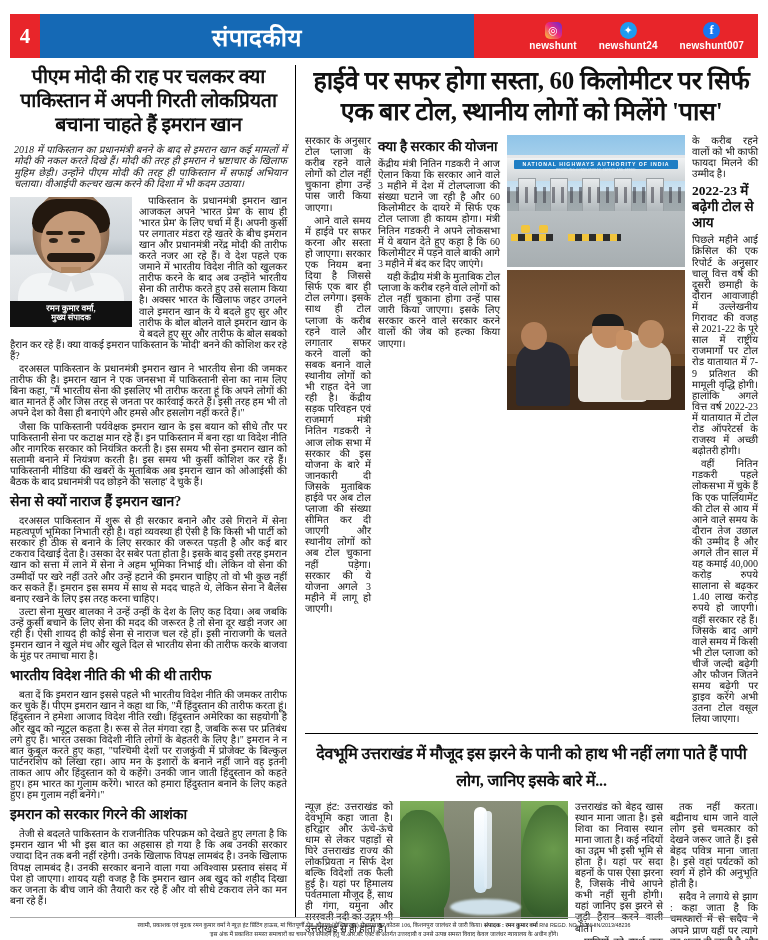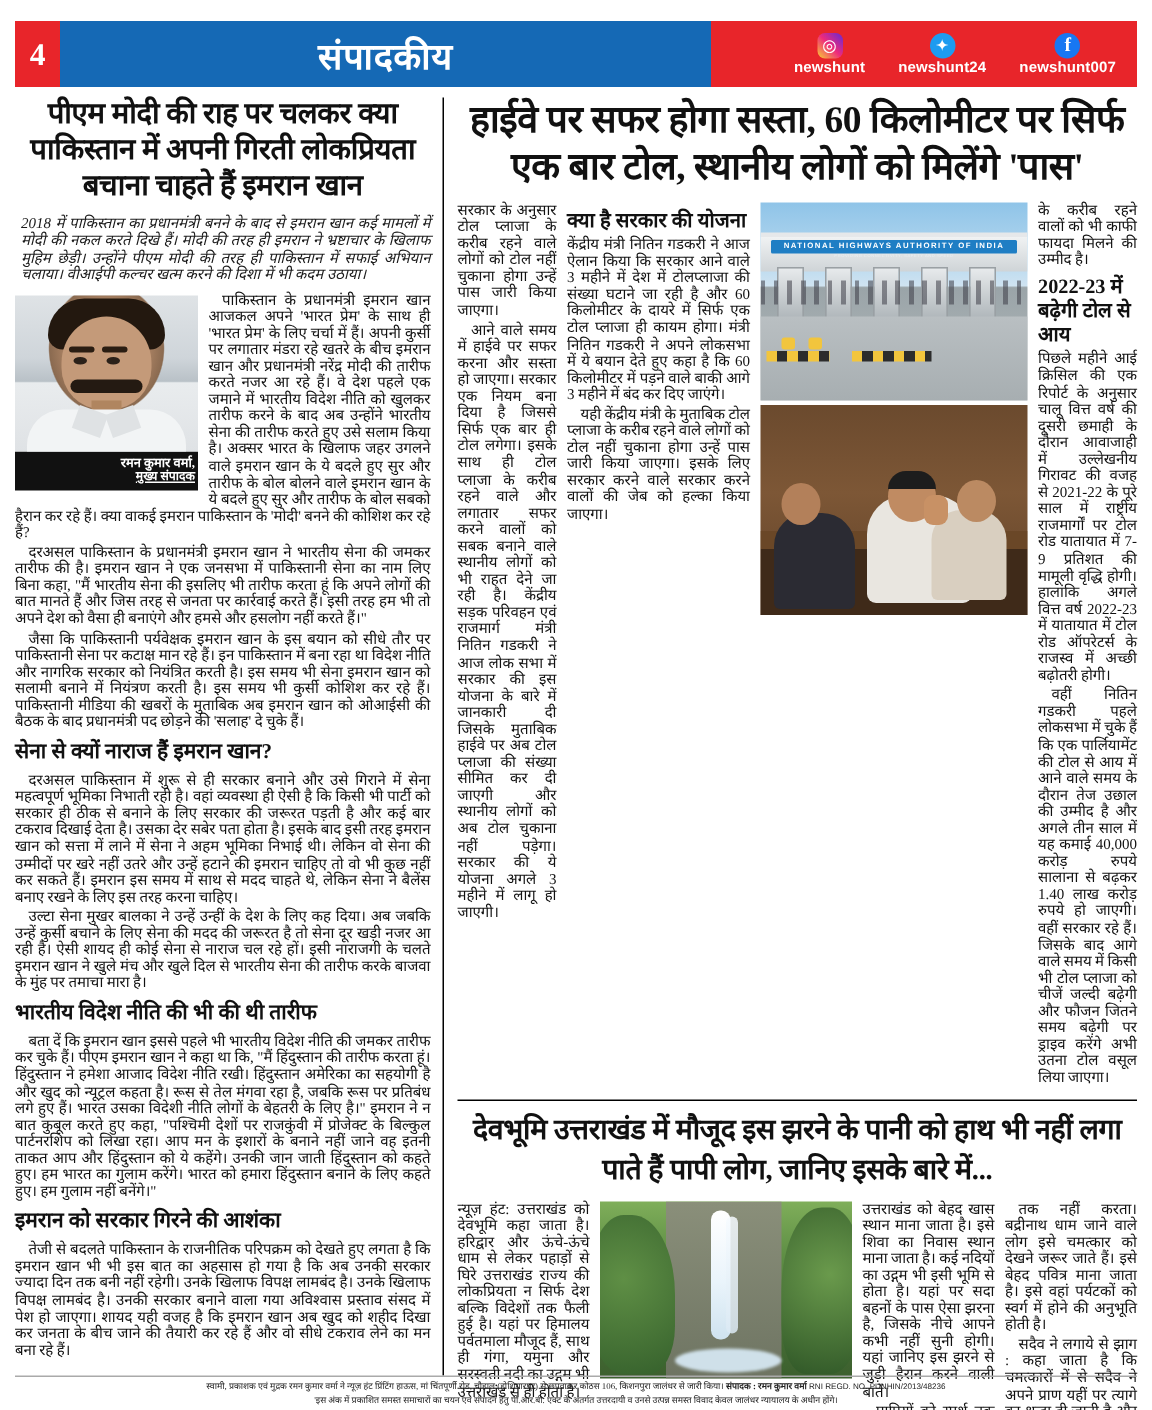--- a/index.html
+++ b/index.html
@@ -57,21 +57,21 @@
   h1.lead{
     font-family:"Liberation Serif",serif;font-weight:bold;margin:0 0 7px 0;
     font-size:19.5px;line-height:24px;text-align:center;letter-spacing:-.2px;
   }
   h1.main{
     font-family:"Liberation Serif",serif;font-weight:bold;margin:0 0 8px 0;
     font-size:25px;line-height:31px;text-align:center;letter-spacing:-.3px;
   }
   h1.sub-lead{
     font-family:"Liberation Serif",serif;font-weight:bold;margin:0 0 7px 0;
-    font-size:19px;line-height:27px;text-align:center;letter-spacing:-.2px;
+    font-size:16px;line-height:27px;text-align:center;letter-spacing:-.2px;
   }
   h2.subhead{
     font-family:"Liberation Serif",serif;font-weight:bold;font-size:14px;line-height:18px;
     margin:6px 0 4px 0;
   }
   h2.colhead{
     font-family:"Liberation Serif",serif;font-weight:bold;font-size:13.5px;line-height:16px;
     margin:4px 0 3px 0;
   }
   .standfirst{
@@ -98,24 +98,24 @@
   .photo .brow{position:absolute;top:34px;width:17px;height:4px;background:#2a1d12;border-radius:3px;}
   .photo .brow.l{left:36px;}.photo .brow.r{left:58px;}
   .photo .eye{position:absolute;top:41px;width:9px;height:5px;background:#2b2119;border-radius:50%;}
   .photo .eye.l{left:39px;}.photo .eye.r{left:61px;}
   .photo .mous{position:absolute;left:37px;top:56px;width:48px;height:9px;background:#241a12;border-radius:6px;}
   .photo .shirt{position:absolute;left:8px;top:76px;width:106px;height:30px;background:#f2f4f5;border-radius:24px 24px 0 0;}
   .photo .collarL{position:absolute;left:40px;top:76px;width:20px;height:16px;background:#dfe2e4;transform:rotate(20deg);}
   .photo .collarR{position:absolute;left:62px;top:76px;width:20px;height:16px;background:#dfe2e4;transform:rotate(-20deg);}
   .photo .neck{position:absolute;left:51px;top:70px;width:20px;height:12px;background:#b0855f;}
   .photo-cap{
-    background:#111;color:#fff;text-align:right;font-family:"Liberation Serif",serif;font-weight:bold;
+    background:#111;color:#fff;text-align:center;font-family:"Liberation Serif",serif;font-weight:bold;
     font-size:8.6px;line-height:10.6px;padding:2px 2px 3px 2px;
   }
-  .photo-cap .c2{font-size:8.2px;text-decoration:underline;}
+  .photo-cap .c2{font-size:8.2px;}
 
   
   .art1{display:flex;gap:7px;}
   .art1 .c{flex:1 1 0;min-width:0;}
   .art1 .c.mid{flex:0 0 122px;}
   .art1 .c.photos{flex:0 0 178px;}
   .pic-toll{
     width:100%;height:132px;position:relative;overflow:hidden;
     background:linear-gradient(#8fc4e8 0%, #b8d9ef 30%, #cfe3f1 42%, #9aa4a8 43%, #b6bcbe 100%);
   }

